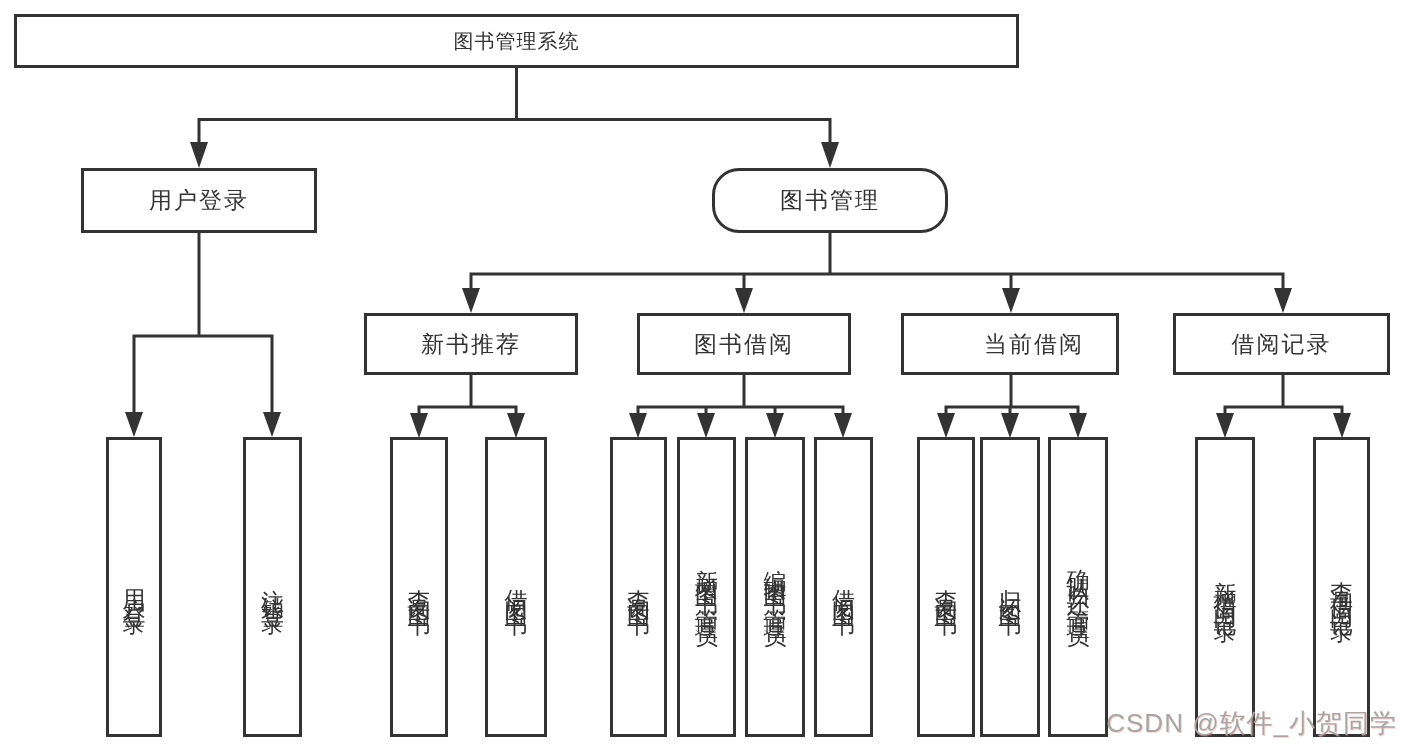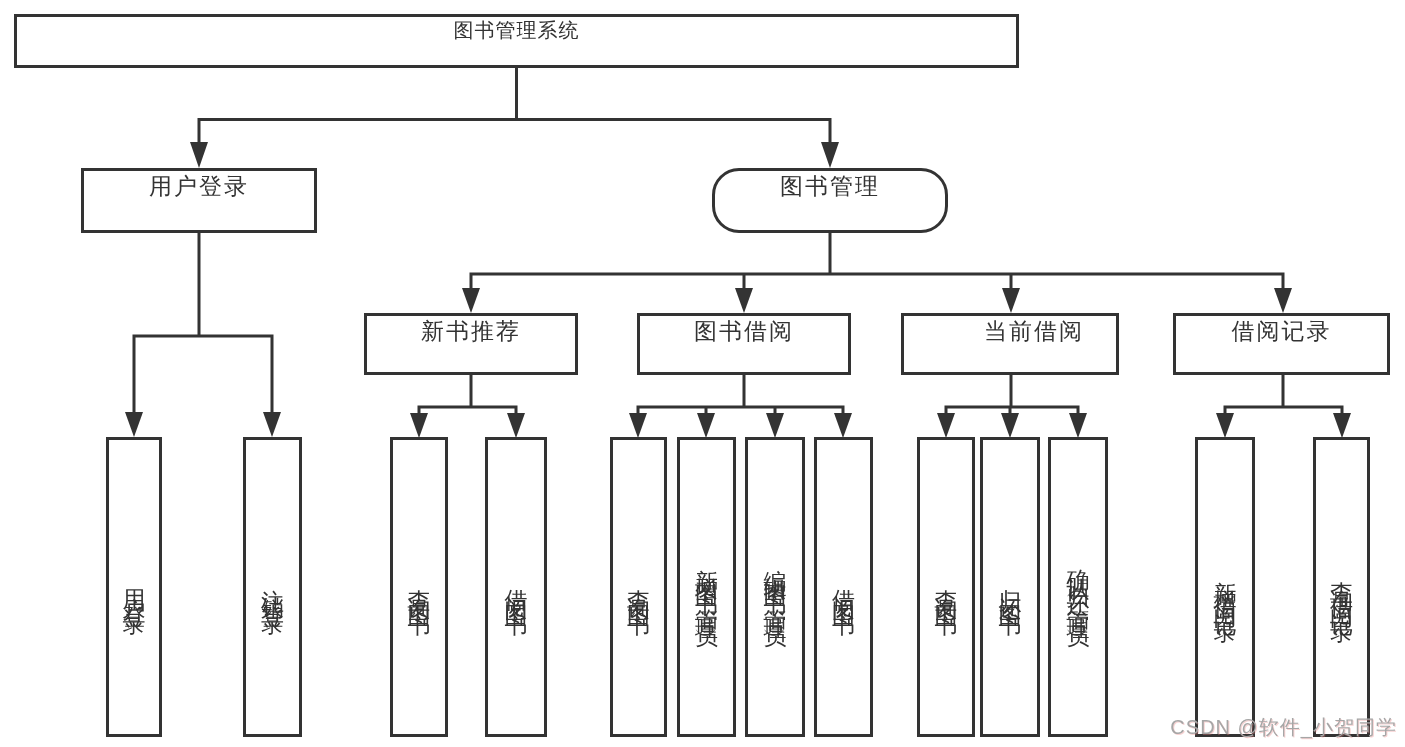--- a/index.html
+++ b/index.html
@@ -2,34 +2,34 @@
 <html><head>
 <meta charset="utf-8">
 <style>
   html,body{margin:0;padding:0;background:#ffffff;}
   #stage{
     position:relative;width:1405px;height:747px;background:#ffffff;overflow:hidden;
     font-family:"Liberation Sans","DejaVu Sans",sans-serif;color:#333333;
   }
   .box{
     position:absolute;box-sizing:border-box;border:3px solid #333333;background:#ffffff;
-    display:flex;align-items:flex-start;justify-content:center;text-align:center;
+    display:flex;align-items:center;justify-content:center;text-align:center;
   }
   .title-box{font-size:20px;letter-spacing:1px;}
   .h-box{font-size:23px;letter-spacing:2px;}
   .leaf{
     display:flex;align-items:center;justify-content:center;
   }
   .leaf .vtext{
     writing-mode:vertical-rl;text-orientation:mixed;
     font-size:23px;letter-spacing:8px;line-height:1;white-space:nowrap;
   }
   svg.connectors{position:absolute;left:0;top:0;pointer-events:none;}
   .wm{
-    position:absolute;right:8px;bottom:6px;font-size:20px;letter-spacing:1px;
+    position:absolute;right:8px;bottom:6px;font-size:26px;letter-spacing:1px;
     color:#a6a6a6;text-shadow:1px 1px 0 rgba(236,128,128,0.35);
     font-family:"Liberation Sans","DejaVu Sans",sans-serif;
   }
 </style>
 </head>
 <body>
 
 <div id="stage">
 
   <svg class="connectors" width="1405" height="747" viewBox="0 0 1405 747">

